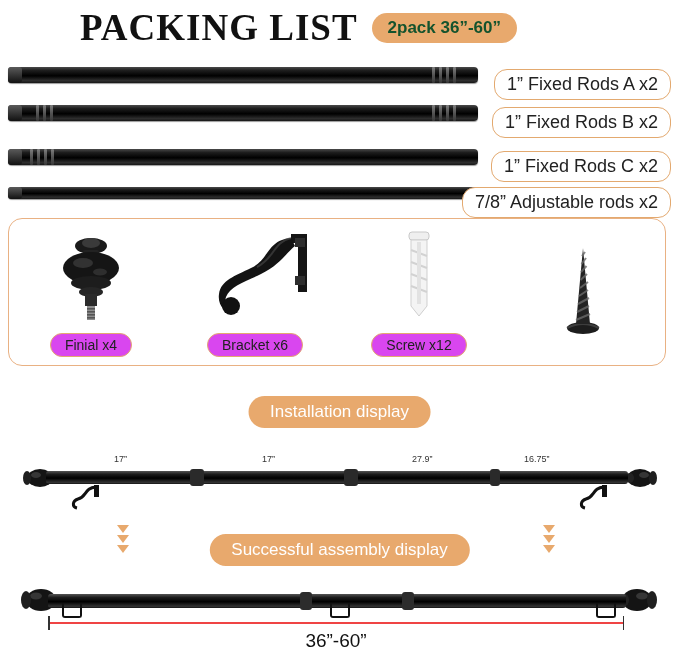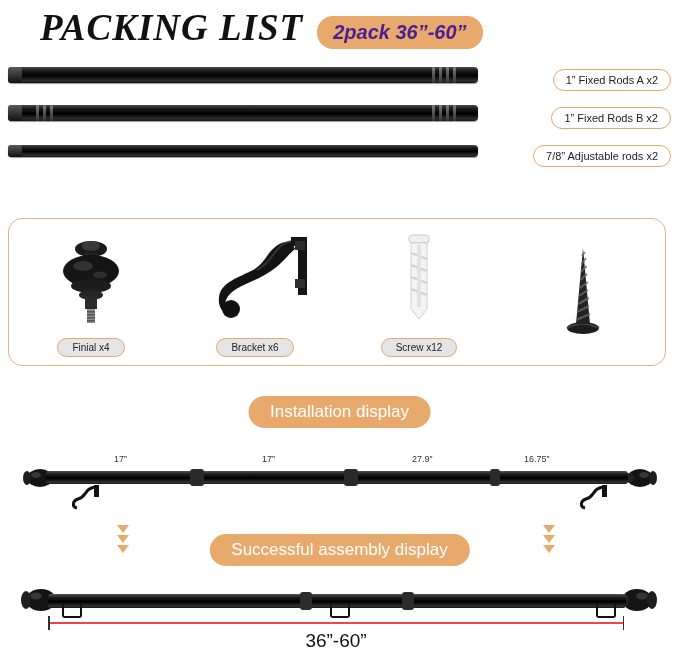--- a/index.html
+++ b/index.html
@@ -4,29 +4,29 @@
 <style>
   html,body{margin:0;padding:0;}
   body{
     width:679px;height:658px;background:#ffffff;
     font-family:"Liberation Sans", sans-serif;
     color:#1a1a1a;overflow:hidden;position:relative;
   }
   .page{position:relative;width:679px;height:658px;}
 
   
-  .header{display:flex;align-items:flex-end;padding:6px 0 0 40px;font-style:italic;}
+  .header{display:flex;align-items:center;padding:6px 0 0 80px;}
   .title{
     font-size:37px;font-weight:bold;letter-spacing:1px;
     font-family:"Liberation Serif", serif;color:#111;
     white-space:nowrap;
   }
   .pill-head{
     margin-left:14px;background:#e8a96d;border-radius:16px;
-    padding:5px 16px;color:#4c1d95;font-size:20px;font-weight:bold;
+    padding:5px 16px;color:#14532d;font-size:17px;font-weight:bold;
     white-space:nowrap;
   }
 
   
   .rods{position:relative;margin-top:10px;}
   .rod-row{position:relative;height:34px;}
   .rod{
     position:absolute;left:8px;border-radius:4px;
     background:linear-gradient(180deg,#4a4a4a 0%,#1d1d1d 22%,#000 55%,#2e2e2e 85%,#171717 100%);
     box-shadow:0 1px 1px rgba(0,0,0,.4);
@@ -37,35 +37,35 @@
     position:absolute;width:3px;top:0;bottom:0;
     background:linear-gradient(180deg,#8a8a8a,#3a3a3a);
     opacity:.85;border-radius:1px;
   }
   .cap{
     position:absolute;height:100%;width:14px;border-radius:3px;
     background:linear-gradient(180deg,#5a5a5a,#111);
   }
   .rod-label{
     position:absolute;right:8px;background:#ffffff;border:1.5px solid #e3a96f;
-    border-radius:13px;padding:4px 12px;font-size:11px;color:#222;
+    border-radius:13px;padding:4px 12px;font-size:18px;color:#222;
     white-space:nowrap;
   }
 
   
   .parts-box{
     position:absolute;left:8px;top:218px;width:656px;height:146px;
     border:1.5px solid #e9b183;border-radius:14px;background:#fff;
   }
   .parts-row{display:flex;height:100%;}
   .part{flex:1;display:flex;flex-direction:column;align-items:center;justify-content:flex-end;padding-bottom:8px;}
   .part-art{flex:1;display:flex;align-items:center;justify-content:center;width:100%;}
   .part-label{
-    border:1.5px solid #e3a96f;border-radius:13px;background:#e5e5e5;
-    padding:3px 14px;font-size:10px;color:#222;white-space:nowrap;
+    border:1.5px solid #e3a96f;border-radius:13px;background:#d946ef;
+    padding:3px 14px;font-size:14px;color:#222;white-space:nowrap;
   }
 
   
   .sec-pill{
     position:absolute;left:50%;transform:translateX(-50%);
     background:#e8a96d;color:#fff;border-radius:16px;
     padding:6px 22px;font-size:17px;white-space:nowrap;
   }
 
   
@@ -128,20 +128,30 @@
         <div class="ring" style="left:35px;"></div>
         <div class="ring" style="left:42px;"></div>
         <div class="ring" style="left:424px;"></div>
         <div class="ring" style="left:431px;"></div>
         <div class="ring" style="left:438px;"></div>
         <div class="ring" style="left:445px;"></div>
       </div>
       <div class="rod-label" style="top:12px;">1” Fixed Rods B  x2</div>
     </div>
 
+    <div class="rod-row" style="height:42px;">
+      <div class="rod h16" style="top:14px;width:470px;">
+        <div class="cap" style="left:0;"></div>
+        <div class="ring" style="left:22px;"></div>
+        <div class="ring" style="left:29px;"></div>
+        <div class="ring" style="left:36px;"></div>
+        <div class="ring" style="left:43px;"></div>
+      </div>
+      <div class="rod-label" style="top:16px;">1” Fixed Rods C  x2</div>
+    </div>
 
     <div class="rod-row" style="height:40px;">
       <div class="rod h12" style="top:10px;width:470px;">
         <div class="cap" style="left:0;"></div>
       </div>
       <div class="rod-label" style="top:10px;margin-left:42px;">7/8” Adjustable rods  x2</div>
     </div>
   </div>
 
   <div class="parts-box">

